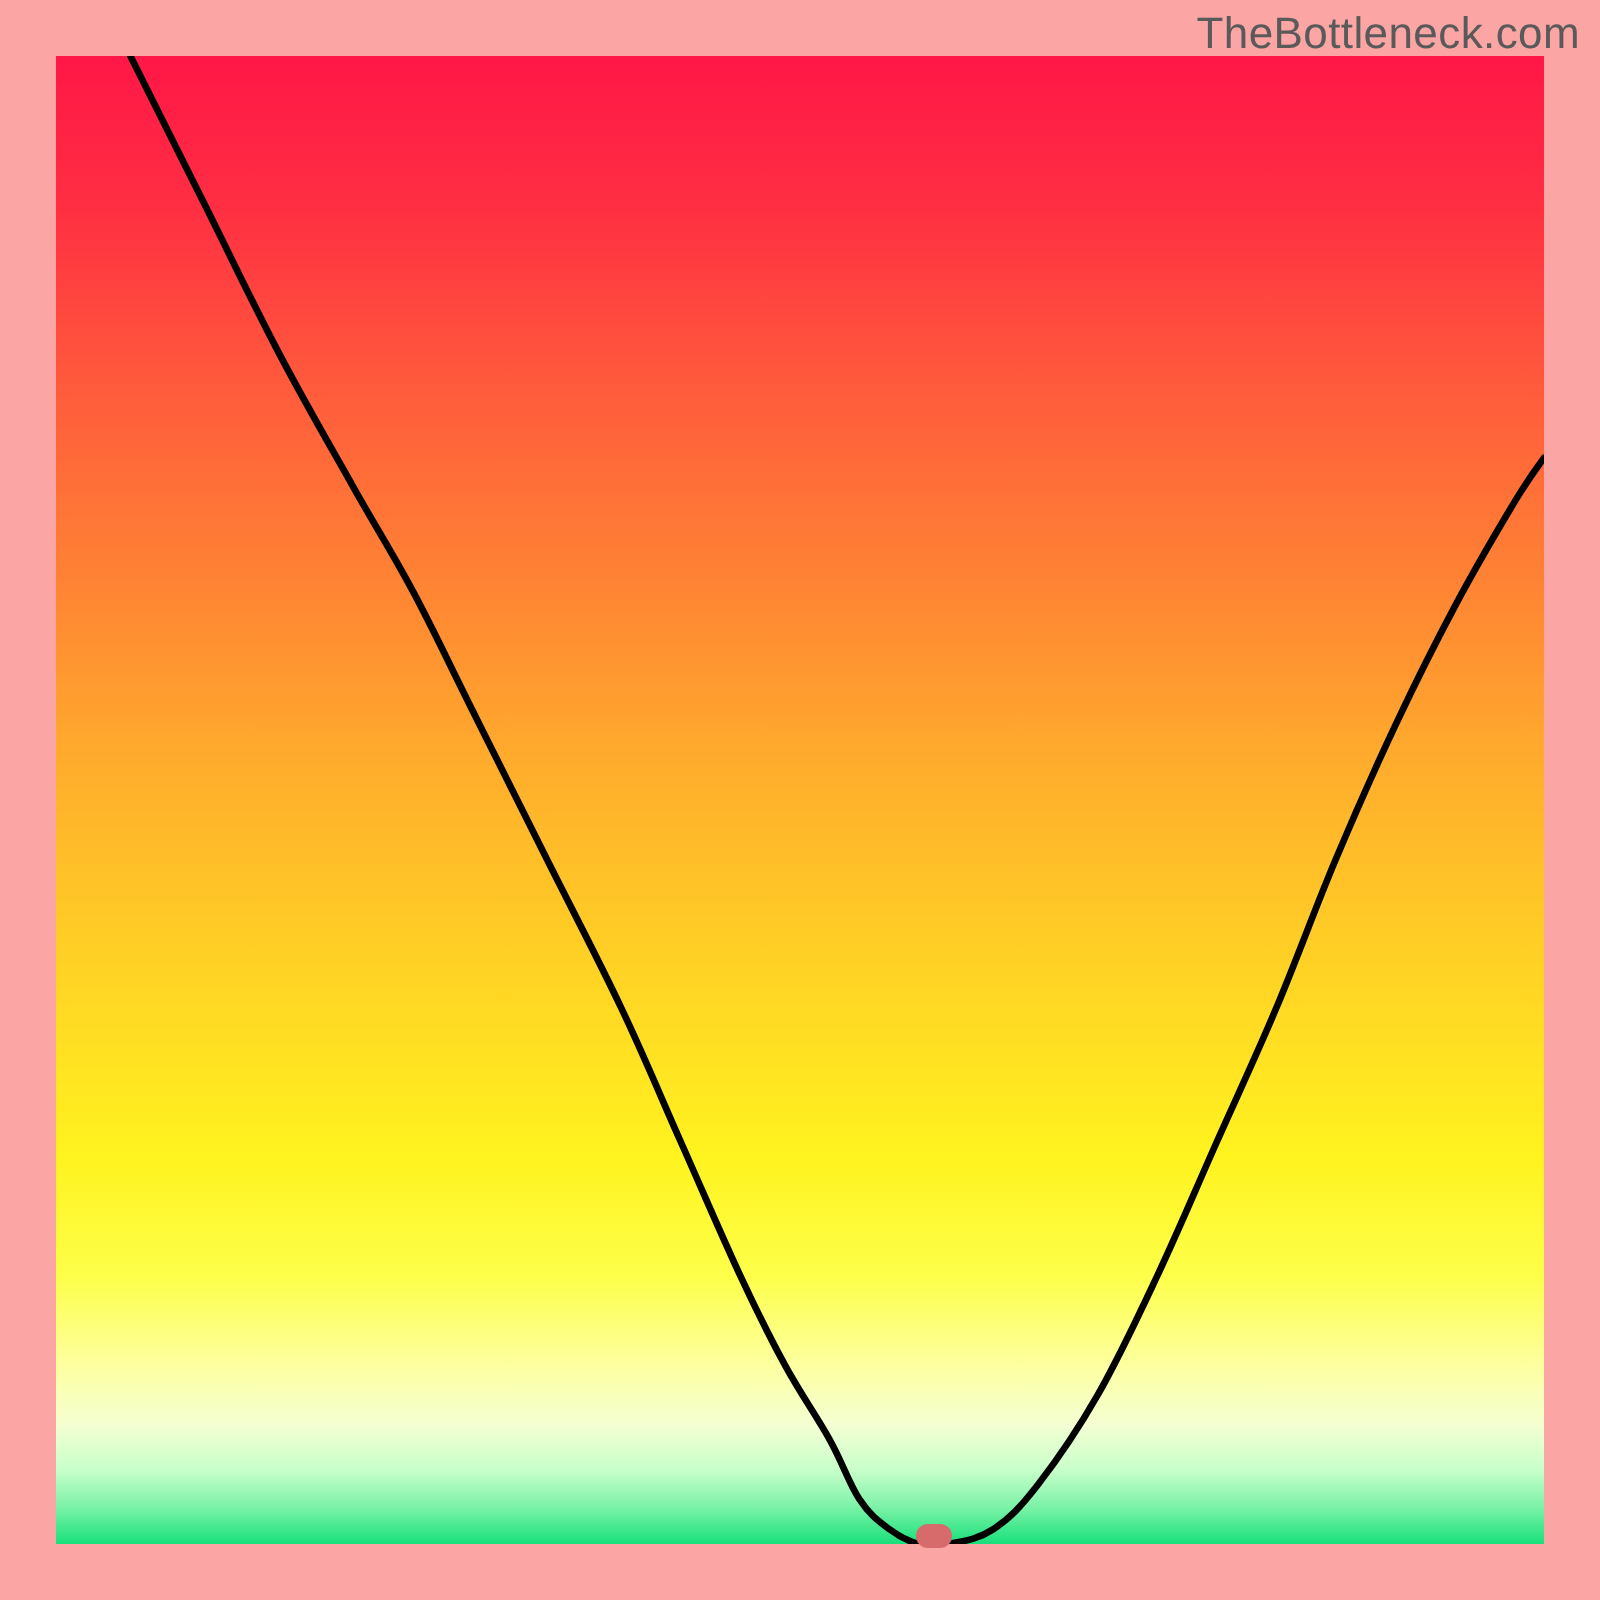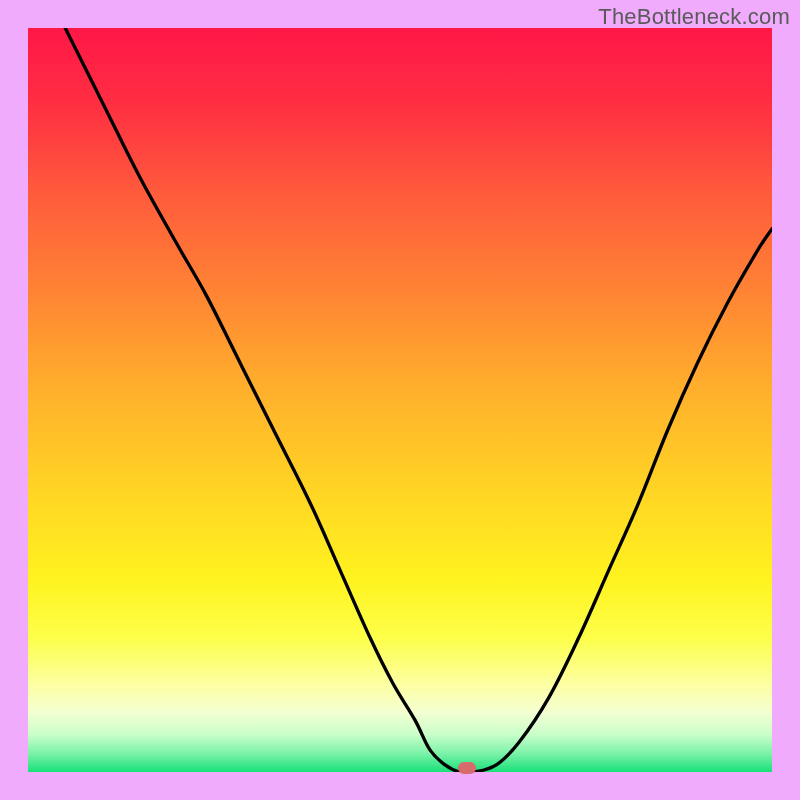--- a/index.html
+++ b/index.html
@@ -8,21 +8,21 @@
     width: 800px;
     height: 800px;
     background: #000;
     overflow: hidden;
     font-family: Arial, Helvetica, sans-serif;
   }
   .frame {
     position: relative;
     width: 800px;
     height: 800px;
-    background: #f0abfc;
+    background: #fca5a5;
   }
   .watermark {
     position: absolute;
     top: 4px;
     right: 10px;
     color: #5a5a5a;
     font-size: 22px;
     letter-spacing: 0.2px;
     font-weight: 400;
   }

